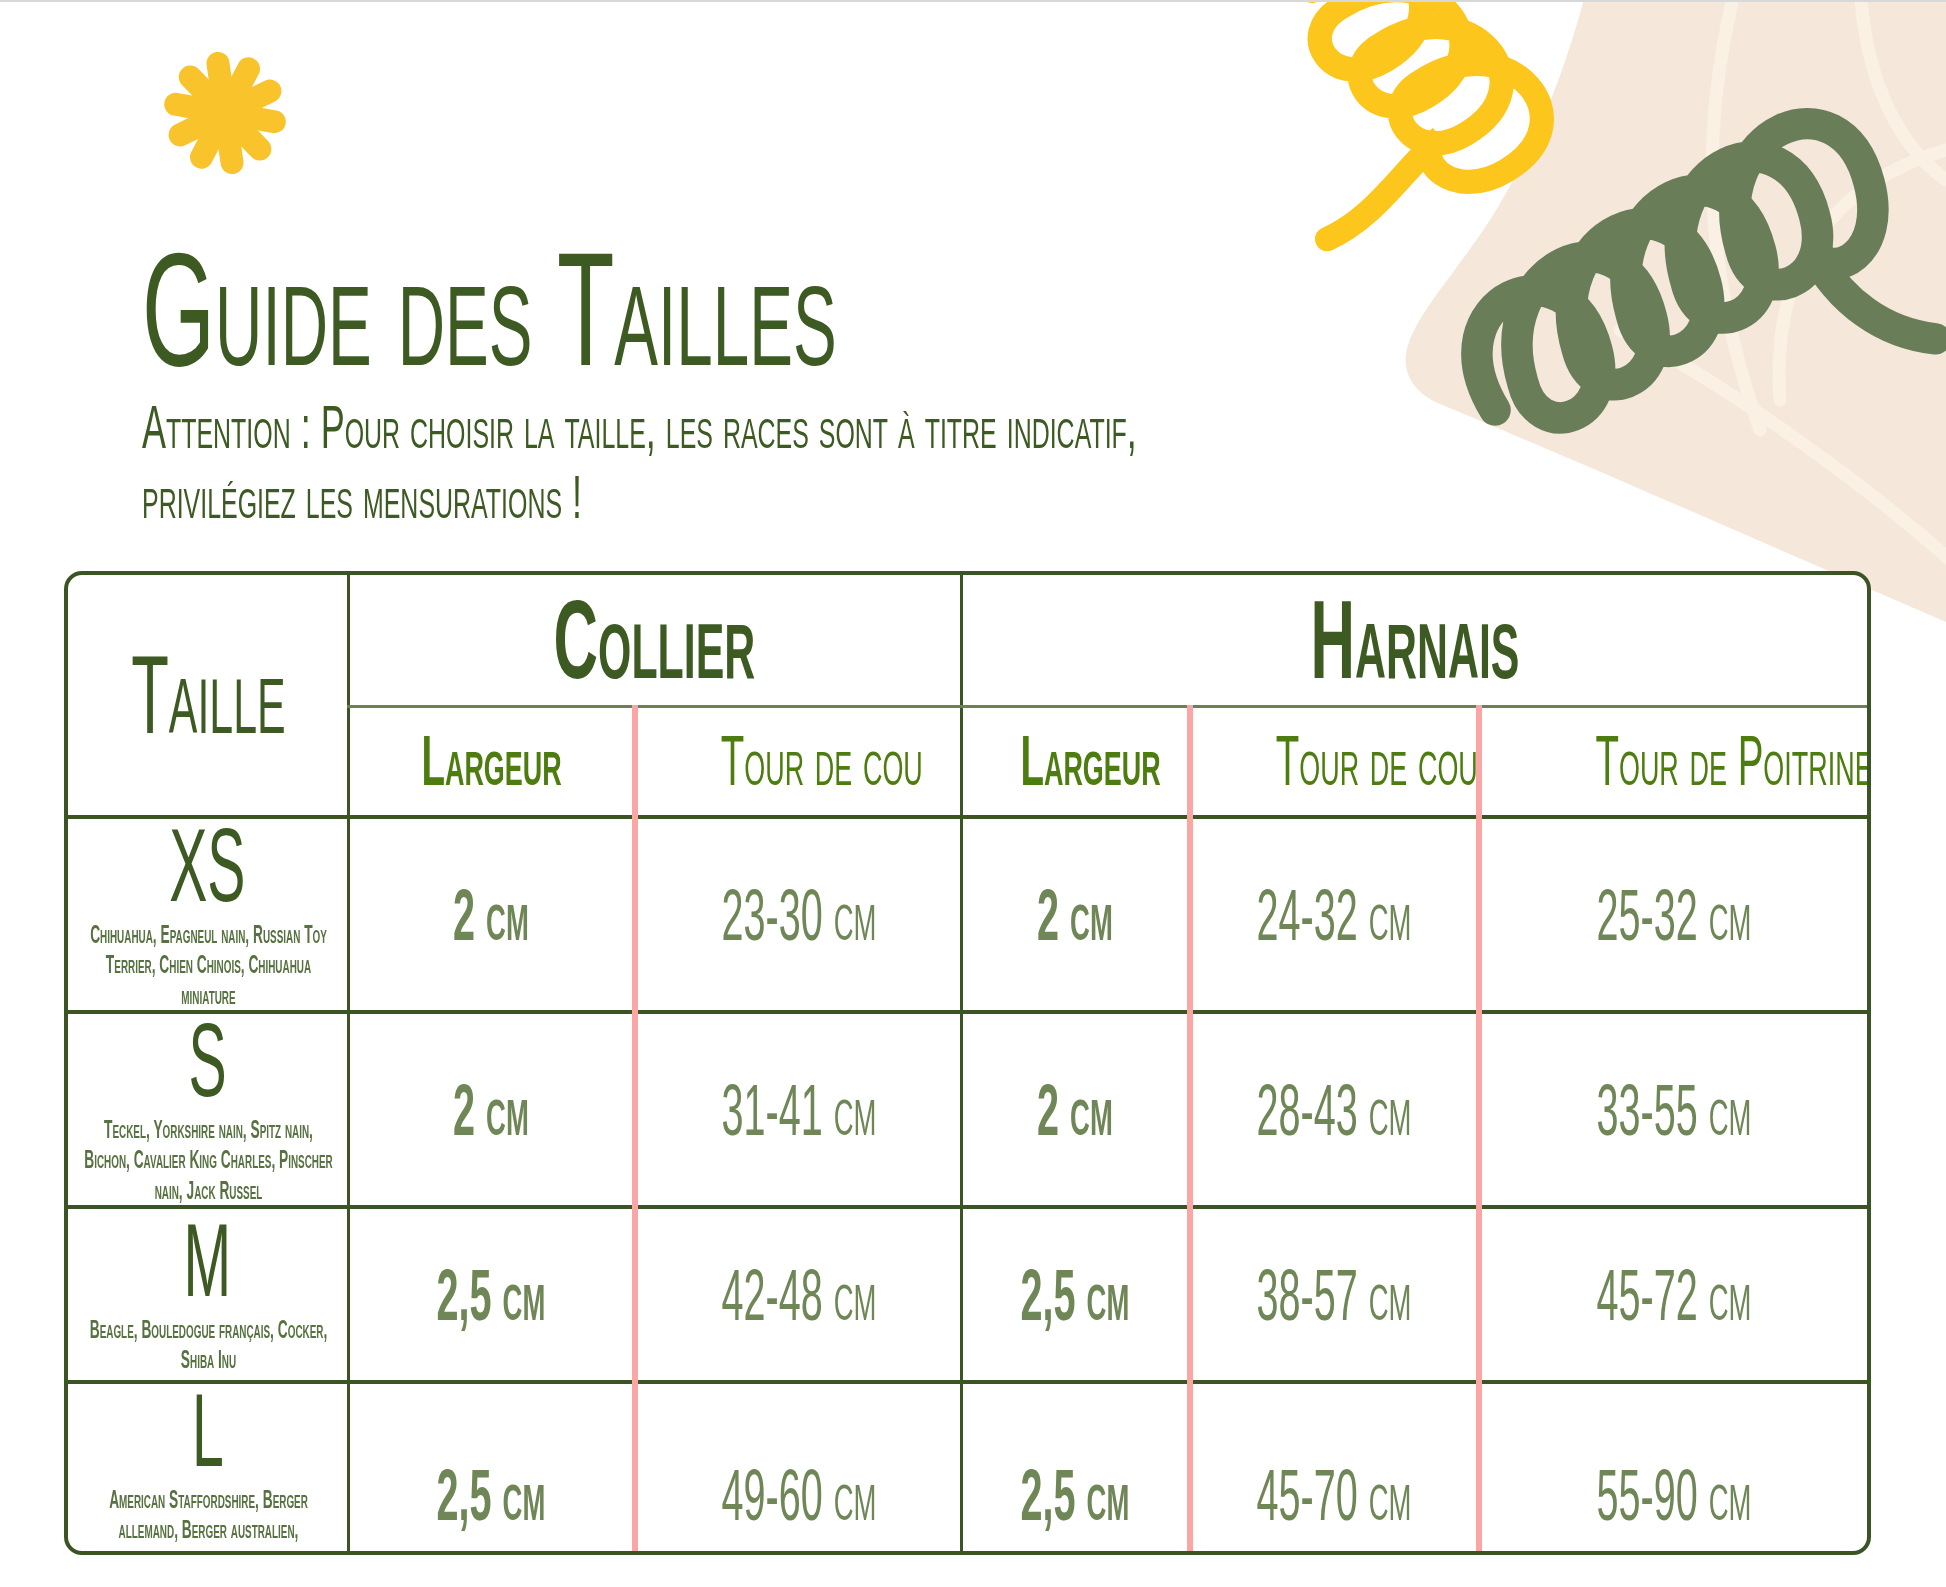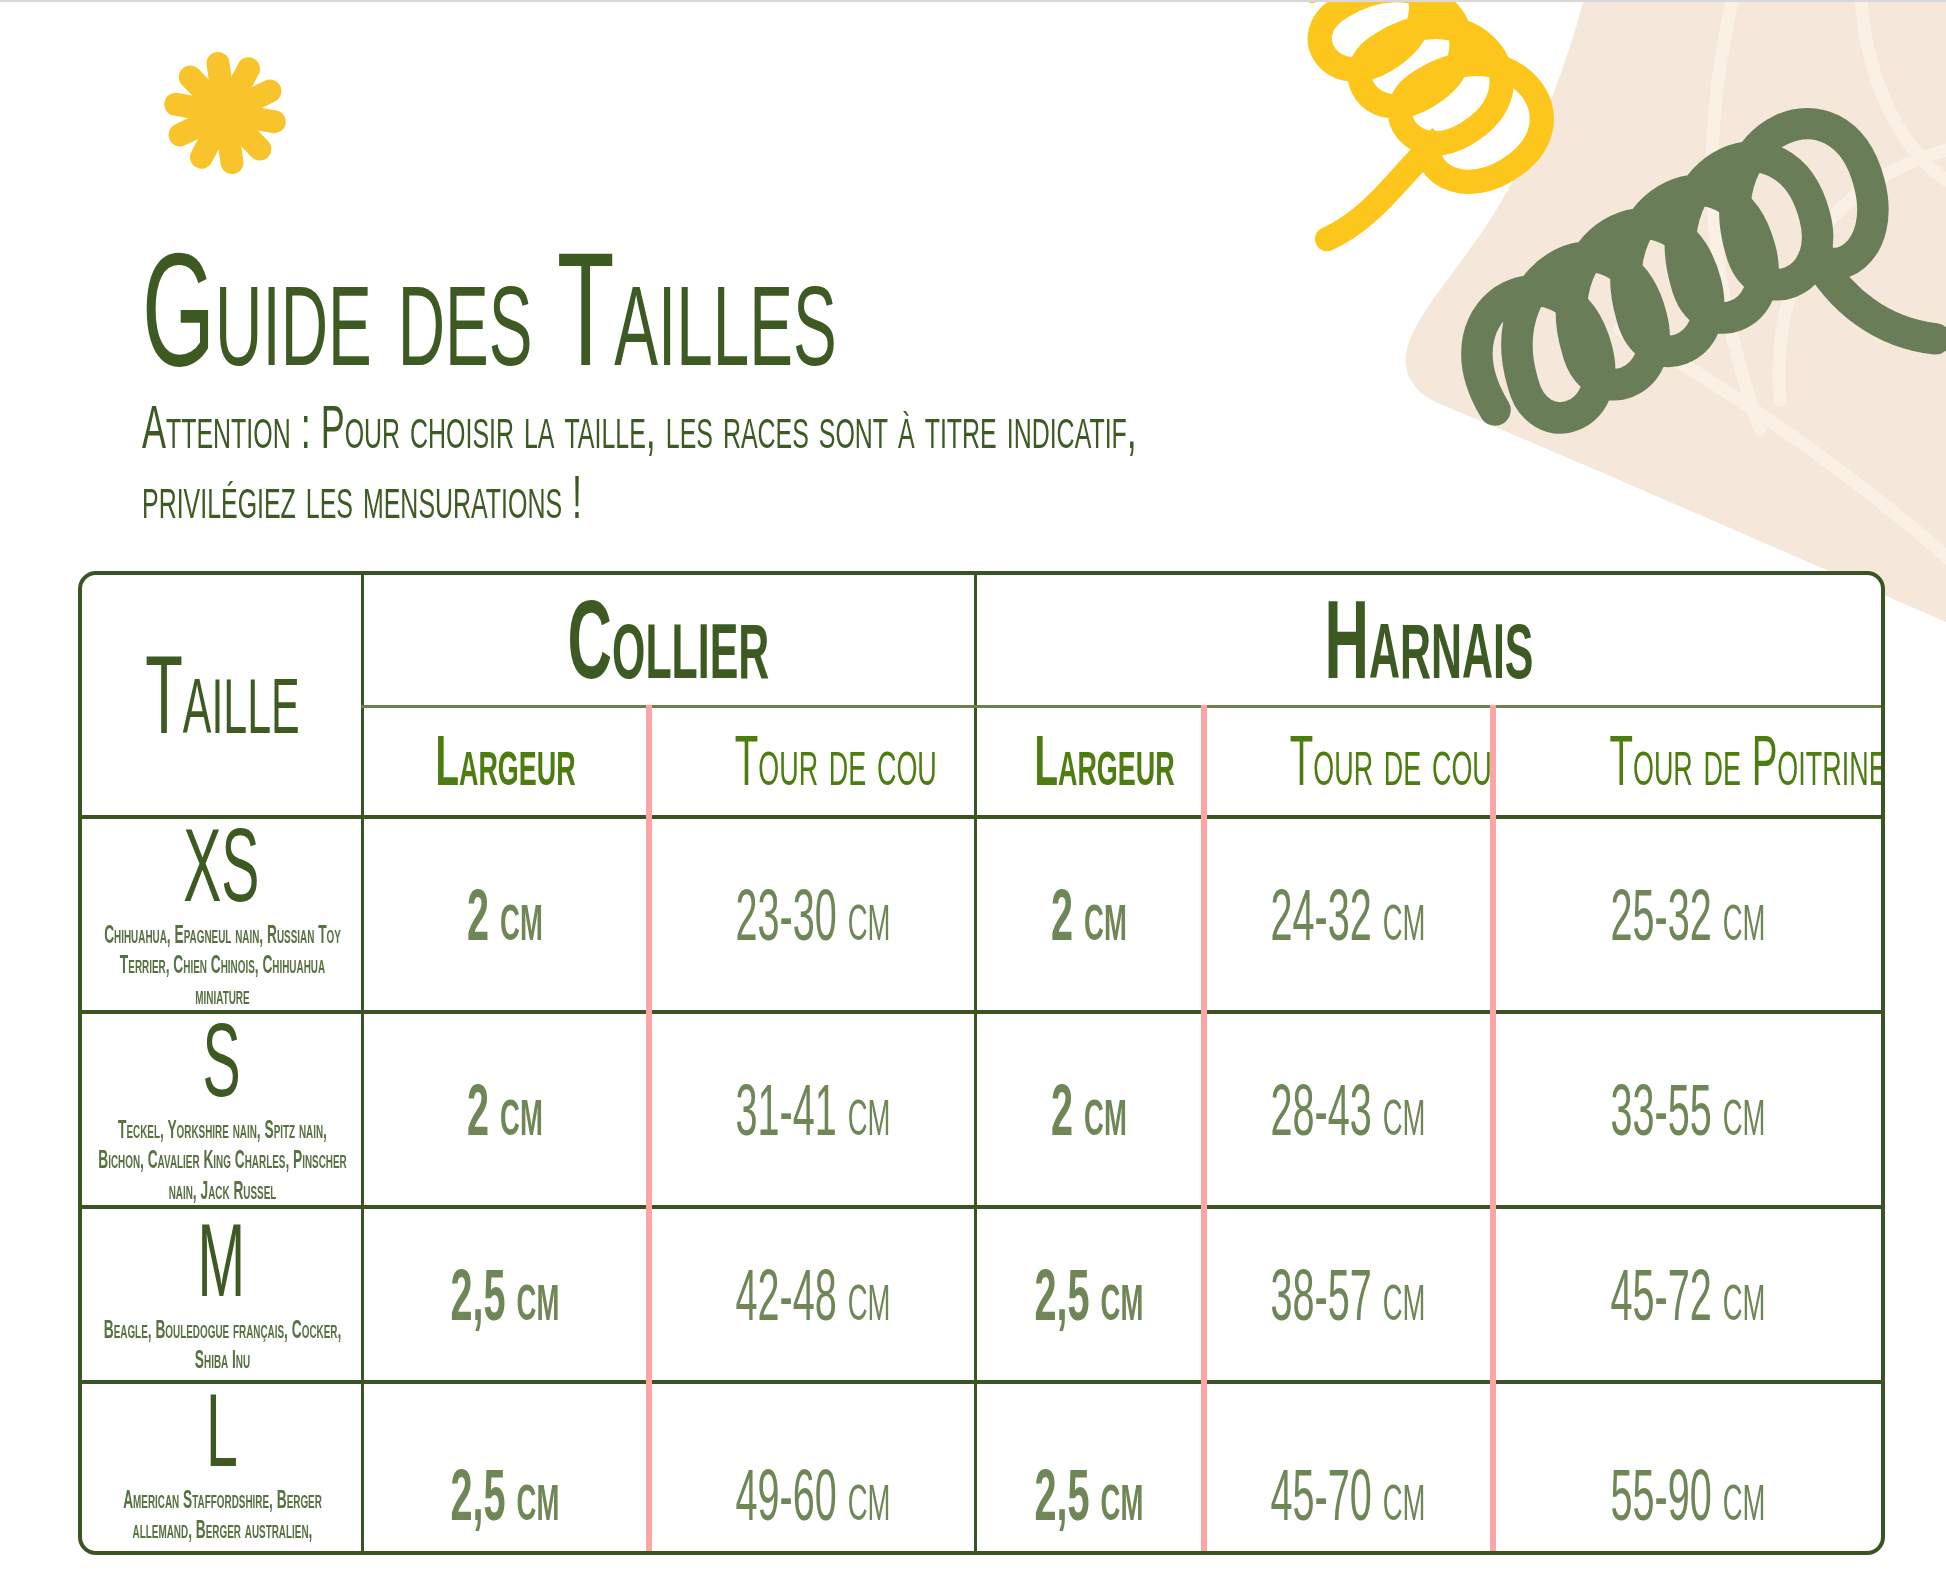--- a/index.html
+++ b/index.html
@@ -29,21 +29,21 @@
   }
   .subtitle {
     position:absolute; left:142px; top:392px; z-index:3;
     font-size:62px; line-height:1.13; color:#3c5a22;
     transform:scaleX(0.58); transform-origin:left top;
   }
   .s-line { white-space:nowrap; }
 
   
   .table-wrap {
-    position:absolute; left:78px; top:571px; width:1807px; height:984px; z-index:3;
+    position:absolute; left:64px; top:571px; width:1807px; height:984px; z-index:3;
     border:4px solid #3a5423; border-radius:18px; overflow:hidden;
     box-sizing:border-box; background:#fff;
   }
   table { width:100%; height:100%; border-collapse:collapse; table-layout:fixed; }
   td { padding:0; vertical-align:middle; text-align:center; }
 
   col.c1 { width:15.6%; }  col.c2 { width:15.94%; } col.c3 { width:18.1%; }
   col.c4 { width:12.73%; } col.c5 { width:16.05%; } col.c6 { width:21.58%; }
 
   tr.r-h1 { height:131px; } tr.r-h2 { height:111px; }

